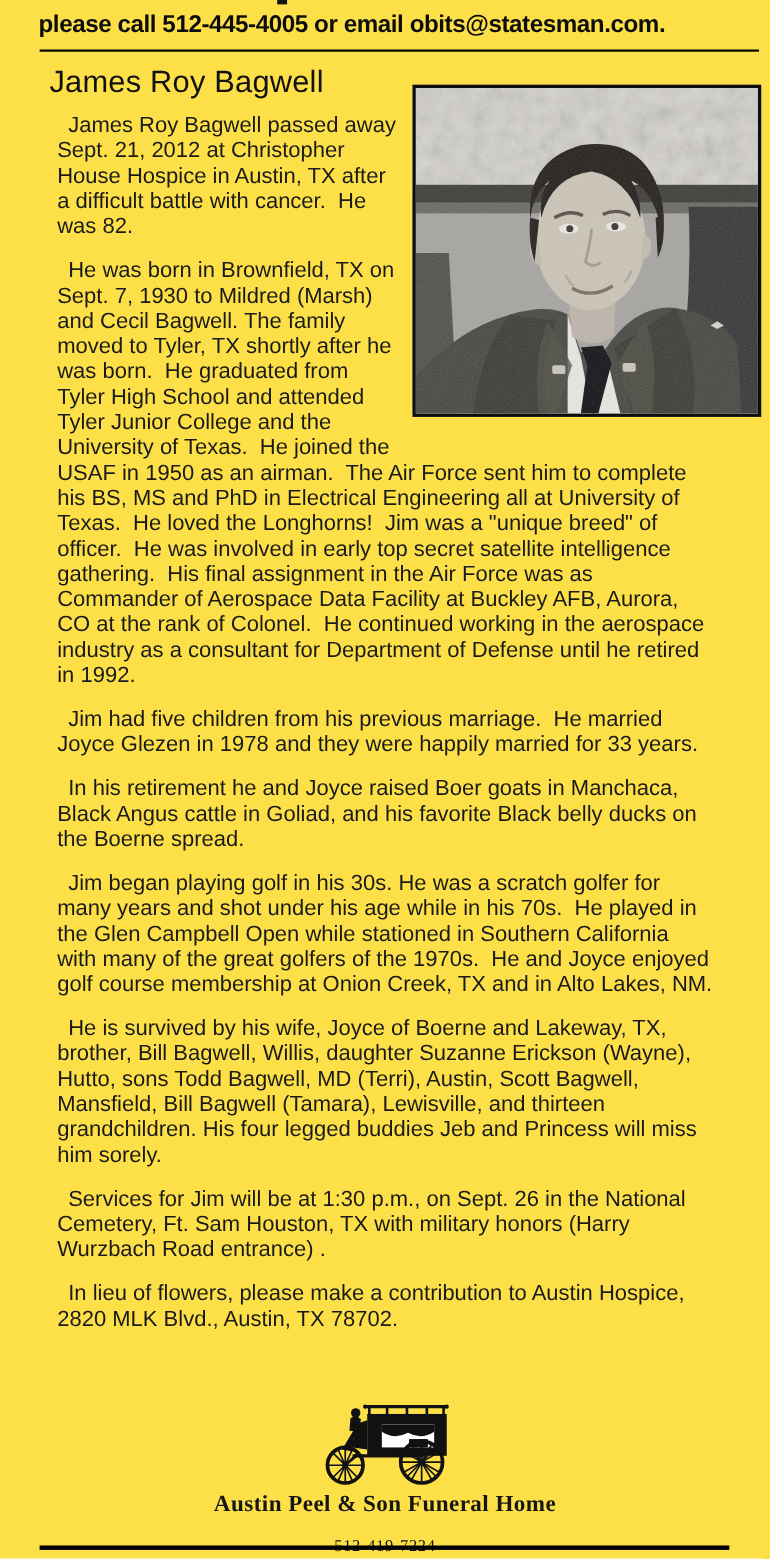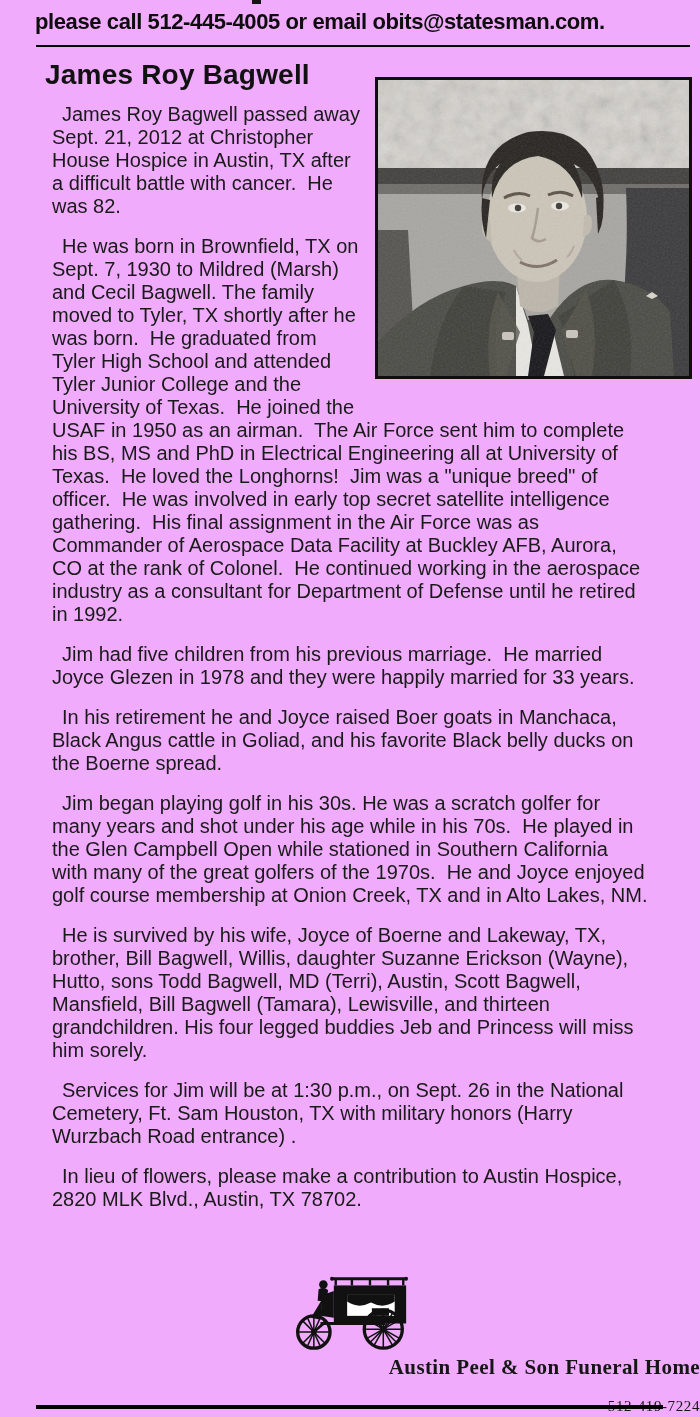--- a/index.html
+++ b/index.html
@@ -1,30 +1,30 @@
 <!DOCTYPE html>
 <html><head>
 <meta charset="utf-8">
 <style>
   html,body{margin:0;padding:0;background:#fff;}
-  .page{position:relative;width:700px;height:1417px;background:#f0abfc;overflow:hidden;
+  .page{position:relative;width:700px;height:1417px;background:#fde047;overflow:hidden;
         font-family:"Liberation Sans",sans-serif;color:#1a1a1a;}
   .top-cut{position:absolute;left:252px;top:0;width:9px;height:4px;background:#141414;}
   .masthead{margin:9px 35px 0 35px;font-weight:700;font-size:22px;line-height:26px;
             letter-spacing:-0.4px;color:#0d0d0d;}
   .masthead div{white-space:nowrap;}
   .top-rule{margin:10px 0 0 36px;width:654px;height:2px;background:#000;border:0;}
   .article{margin:0 35px;font-size:20px;line-height:23px;}
   .photo-frame{float:right;width:311px;height:296px;border:3px solid #0e0e0e;
                margin:14px -27px 24px 12px;background:#b9b9b9;}
   .photo-frame svg{display:block;}
-  h1.obit-title{font-size:28px;font-weight:700;margin:16px 0 7px 10px;color:#111;
+  h1.obit-title{font-size:28px;font-weight:400;margin:16px 0 7px 10px;color:#111;
                 letter-spacing:0.2px;}
   .article p{margin:17px;text-indent:10px;white-space:pre-wrap;}
-  .footer{position:absolute;left:0;top:1274px;width:700px;text-align:right;}
+  .footer{position:absolute;left:0;top:1274px;width:700px;text-align:center;}
   .carriage{display:block;margin:0 auto;width:152px;height:78px;}
   .fh-name{font-family:"Liberation Serif",serif;font-weight:700;font-size:21px;
            color:#161616;letter-spacing:0.4px;margin-top:3px;}
   .fh-phone{font-family:"Liberation Serif",serif;font-weight:400;font-size:15px;
             color:#161616;letter-spacing:0.6px;margin-top:18px;}
   .bottom-rule{position:absolute;left:36px;top:1405px;width:627px;height:4px;background:#000;}
 </style>
 </head>
 <body>
 

